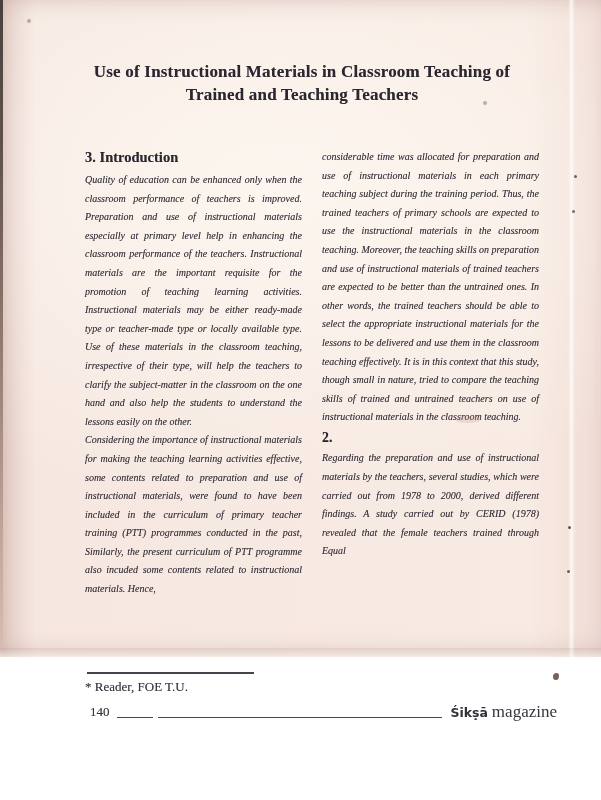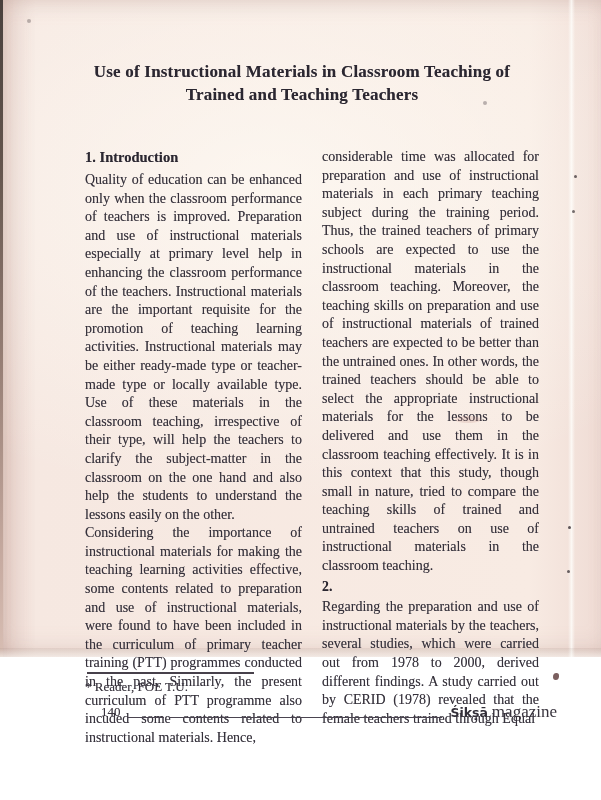--- a/index.html
+++ b/index.html
@@ -51,24 +51,25 @@
     text-shadow: 0 0 0.4px rgba(43,39,49,0.4);
   }
   .author sup { font-size: 10px; }
   .columns {
     position: absolute; top: 148px; left: 85px; width: 455px;
     display: flex; gap: 20px;
   }
   .col { width: 217px; }
   .col p {
     margin: 0;
-    font-size: 14px; line-height: 18.6px;
+    font-size: 10px; line-height: 18.6px;
     text-align: justify;
     color: #35313b;
     text-shadow: 0 0 0.35px rgba(53,49,59,0.45);
+    font-style: italic;
   }
   .h1-left {
     font-size: 14.5px; font-weight: bold; color: #2b2731;
     margin: 0 0 4px 0; line-height: 19px;
     text-shadow: 0 0 0.5px rgba(43,39,49,0.45);
   }
   .h2-right {
     display: flex; margin: 1px 0 2px 0;
     font-size: 13.8px; font-weight: bold; color: #2b2731; line-height: 19.5px;
     text-shadow: 0 0 0.5px rgba(43,39,49,0.45);
@@ -78,21 +79,21 @@
   .footnote-rule {
     position: absolute; top: 672px; left: 87px; width: 167px; height: 1.6px;
     background: #47414b;
   }
   .footnote {
     position: absolute; top: 679px; left: 85px;
     font-size: 13px; color: #38333d;
     text-shadow: 0 0 0.35px rgba(53,49,59,0.4);
   }
   .pagefoot {
-    position: absolute; top: 704px; left: 101px; right: 44px;
+    position: absolute; top: 704px; left: 90px; right: 44px;
     display: flex; align-items: flex-end;
     font-size: 13px; color: #38333d;
   }
   .pagefoot .pnum { line-height: 16px; text-shadow: 0 0 0.35px rgba(53,49,59,0.4); }
   .foot-seg1 {
     width: 36px; height: 0; border-bottom: 1.6px solid #4a4450;
     margin: 0 5px 2px 7px;
   }
   .foot-seg2 {
     flex: 1; height: 0; border-bottom: 1.6px solid #4a4450;
@@ -129,21 +130,21 @@
   <div class="edge-bottom"></div>
 
   <div class="title">
     <span>Use of Instructional Materials in Classroom Teaching of</span>
     <span>Trained and Teaching Teachers</span>
   </div>
 
 
   <div class="columns">
     <div class="col">
-      <div class="h1-left">1. Introduction</div>
+      <div class="h1-left">3. Introduction</div>
       <p>Quality of education can be enhanced only when the classroom performance of teachers is improved. Preparation and use of instructional materials especially at primary level help in enhancing the classroom performance of the teachers. Instructional materials are the important requisite for the promotion of teaching learning activities. Instructional materials may be either ready-made type or teacher-made type or locally available type. Use of these materials in the classroom teaching, irrespective of their type, will help the teachers to clarify the subject-matter in the classroom on the one hand and also help the students to understand the lessons easily on the other.</p>
       <p>Considering the importance of instructional materials for making the teaching learning activities effective, some contents related to preparation and use of instructional materials, were found to have been included in the curriculum of primary teacher training (PTT) programmes conducted in the past, Similarly, the present curriculum of PTT programme also incuded some contents related to instructional materials. Hence,</p>
     </div>
     <div class="col">
       <p>considerable time was allocated for preparation and use of instructional materials in each primary teaching subject during the training period. Thus, the trained teachers of primary schools are expected to use the instructional materials in the classroom teaching. Moreover, the teaching skills on preparation and use of instructional materials of trained teachers are expected to be better than the untrained ones. In other words, the trained teachers should be able to select the appropriate instructional materials for the lessons to be delivered and use them in the classroom teaching effectively. It is in this context that this study, though small in nature, tried to compare the teaching skills of trained and untrained teachers on use of instructional materials in the classroom teaching.</p>
       <div class="h2-right">
         <span class="h2-num">2.</span>
       </div>
       <p>Regarding the preparation and use of instructional materials by the teachers, several studies, which were carried out from 1978 to 2000, derived different findings. A study carried out by CERID (1978) revealed that the female teachers trained through Equal</p>
     </div>

